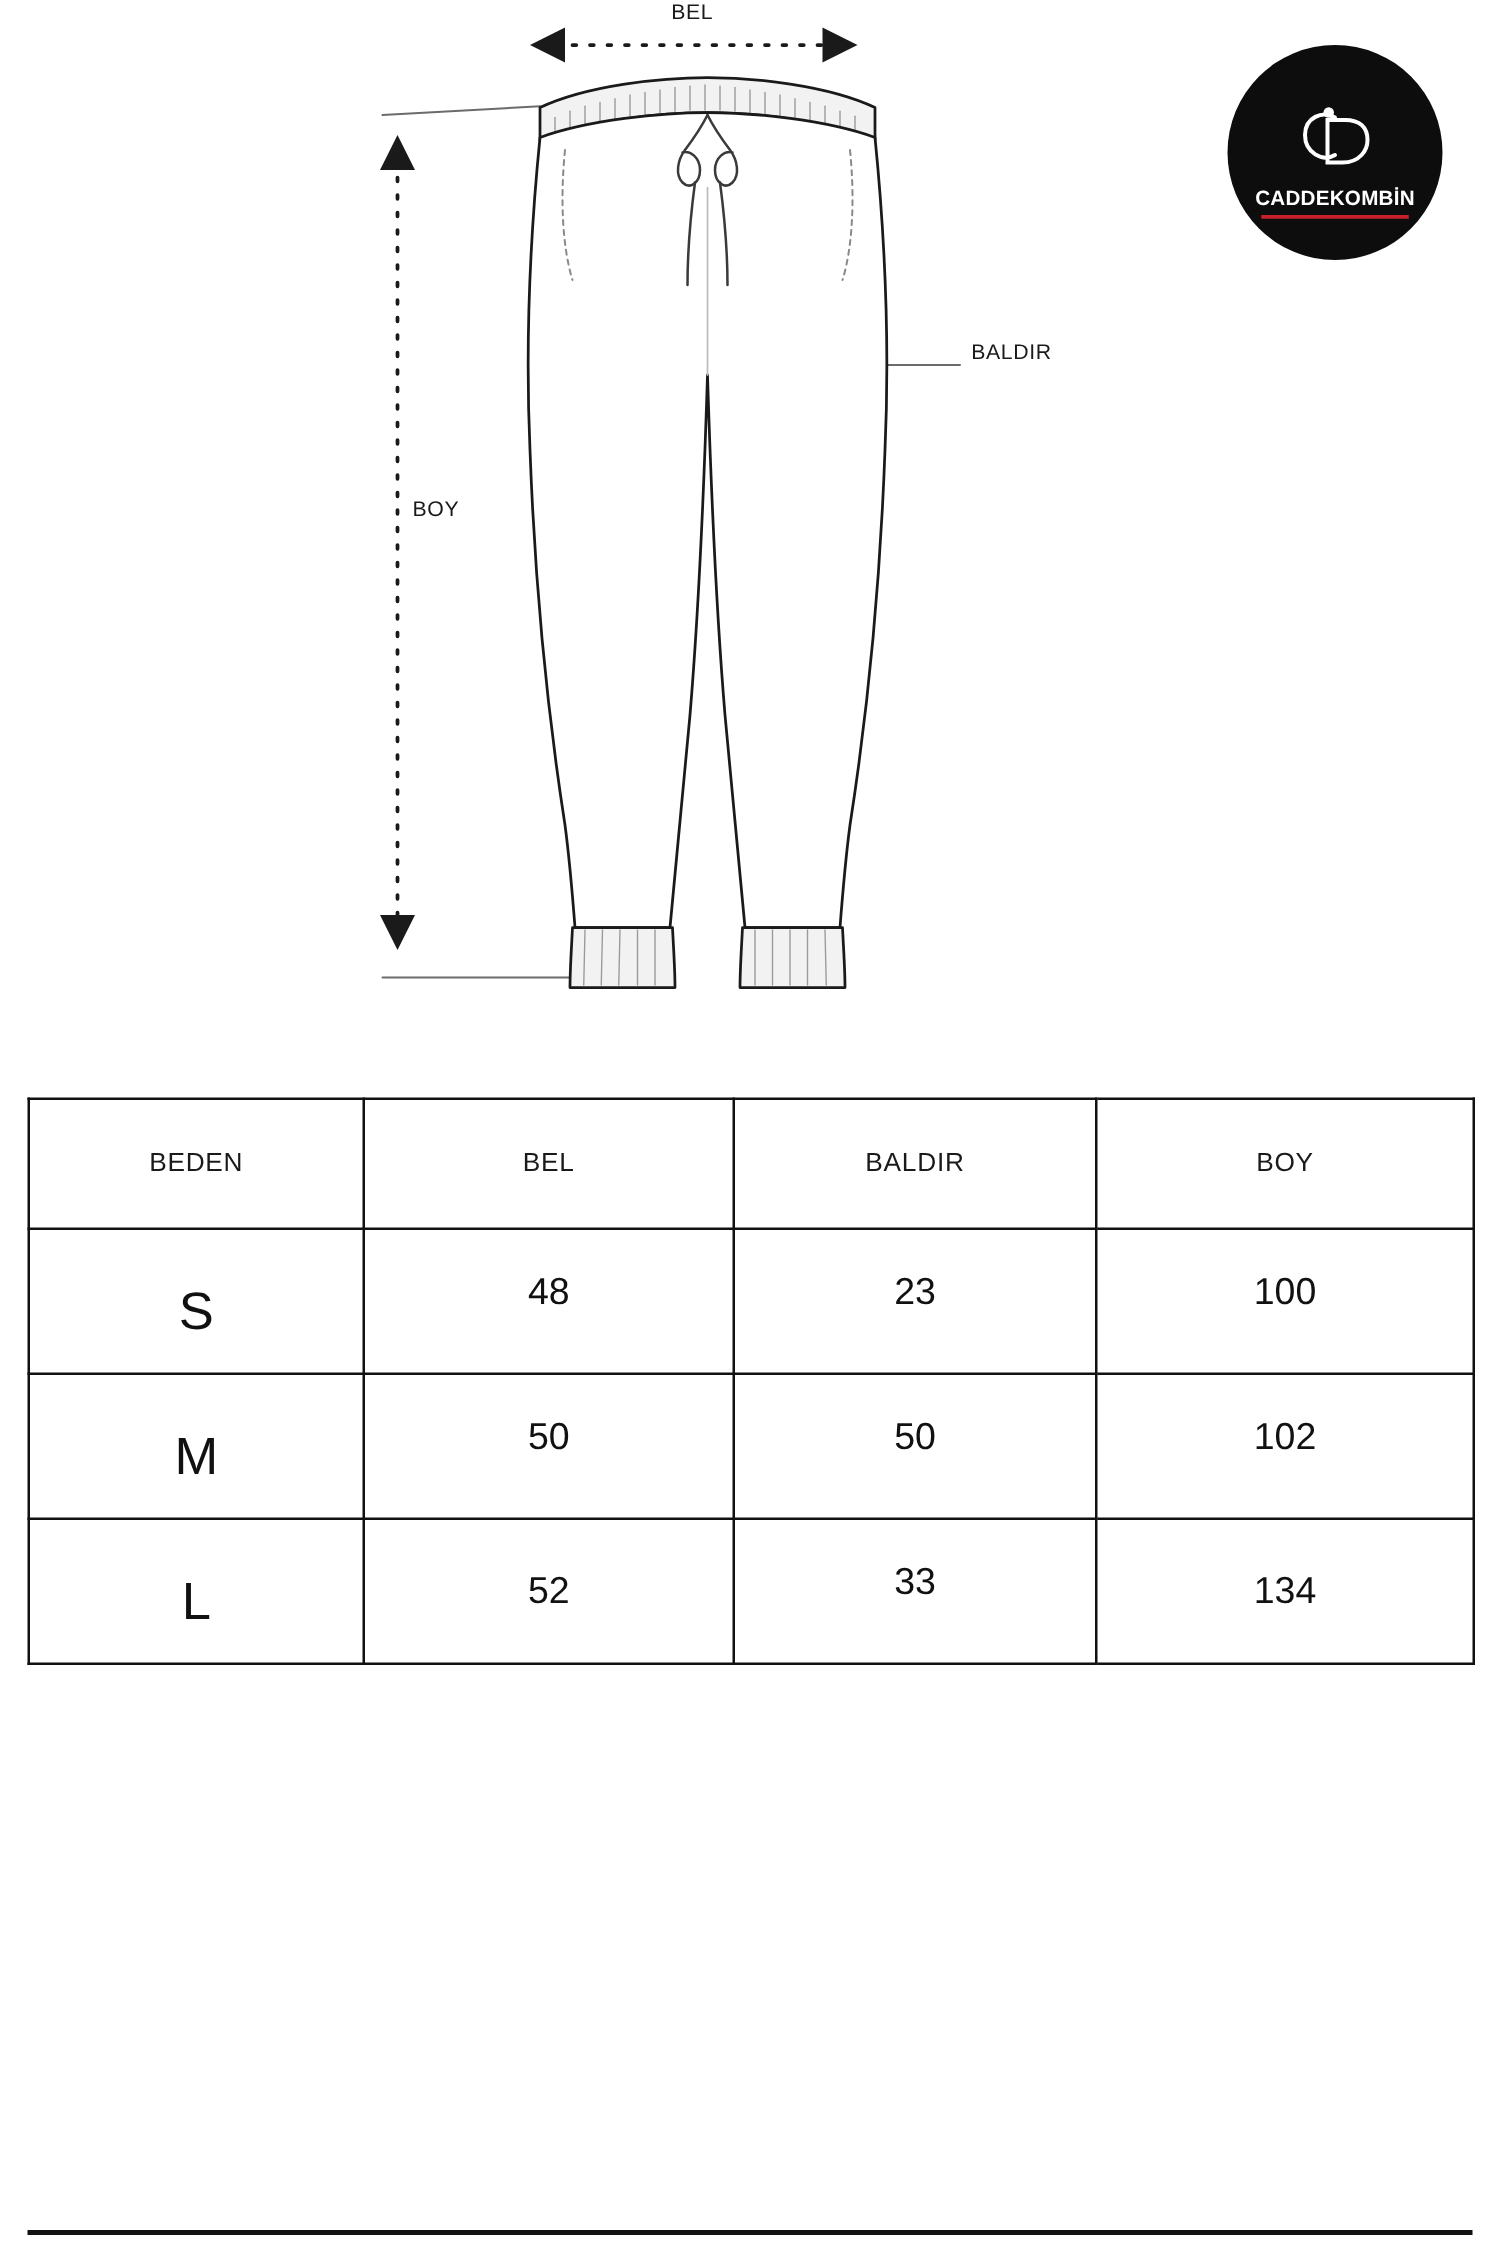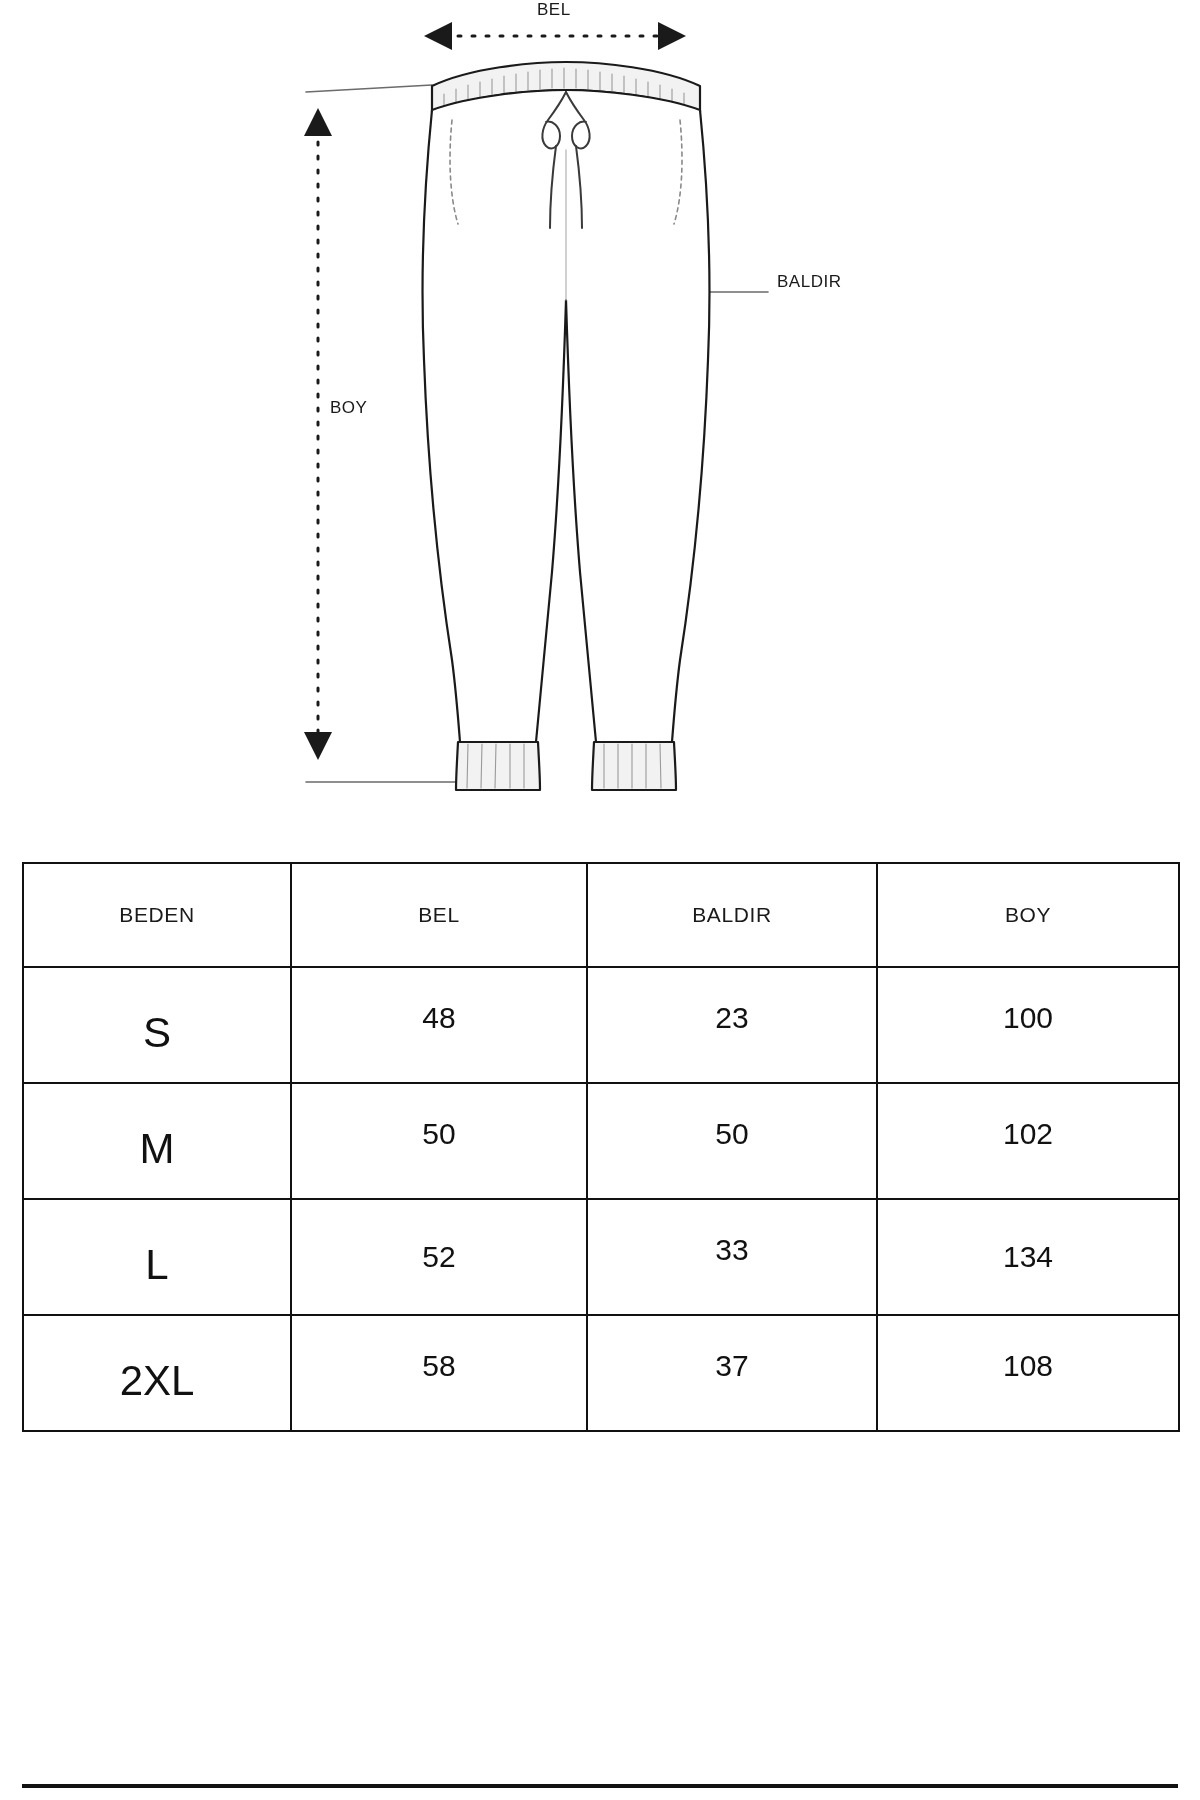--- a/index.html
+++ b/index.html
@@ -77,20 +77,21 @@
   #size-table-wrap {
     position: absolute;
     left: 22px;
     top: 862px;
     width: 1156px;
   }
   table#size-table {
     border-collapse: collapse;
     width: 1156px;
     table-layout: fixed;
+    margin-top: 16px;
   }
   table#size-table td, table#size-table th {
     border: 2px solid #111111;
     text-align: center;
     vertical-align: middle;
     font-family: "Liberation Sans", sans-serif;
     font-weight: normal;
   }
   #size-table thead th {
     height: 100px;
@@ -218,20 +219,31 @@
 
       <path d="M566,150 C566,200 566,250 566,300" stroke="#bdbdbd" stroke-width="1.4"></path>
 
     </g>
   </svg>
 
   <div class="diag-label" id="label-bel">BEL</div>
   <div class="diag-label" id="label-boy">BOY</div>
   <div class="diag-label" id="label-baldir">BALDIR</div>
 
+  <div id="brand-logo">
+    <svg id="brand-mark" width="72" height="62" viewBox="0 0 72 62">
+      <g fill="none" stroke="#ffffff" stroke-width="3.2" stroke-linecap="round">
+        <path d="M36,12 C26,6 12,12 12,26 C12,40 26,48 36,42"></path>
+        <path d="M30,14 L30,48 L42,48 C56,48 62,38 62,30 C62,20 56,14 44,14 Z"></path>
+        <circle cx="31" cy="8" r="4.2" fill="#ffffff" stroke="none"></circle>
+      </g>
+    </svg>
+    <div id="brand-name">CADDEKOMBİN</div>
+    <div id="brand-underline"></div>
+  </div>
 </div>
 
 <div id="size-table-wrap">
   <table id="size-table">
     <colgroup>
       <col style="width:268px">
         <col style="width:296px">
         <col style="width:290px">
         <col style="width:302px">
     </colgroup>
@@ -255,23 +267,17 @@
         <td><span class="n-up">50</span></td>
         <td><span class="n-up">50</span></td>
         <td><span class="n-up">102</span></td>
       </tr>
       <tr>
         <td class="size-cell"><span class="n-dn">L</span></td>
         <td><span class="n-mid">52</span></td>
         <td><span class="n-up">33</span></td>
         <td><span class="n-mid">134</span></td>
       </tr>
-      <tr>
-        <td class="size-cell"><span class="n-dn">2XL</span></td>
-        <td><span class="n-up">58</span></td>
-        <td><span class="n-up">37</span></td>
-        <td><span class="n-up">108</span></td>
-      </tr>
     </tbody>
   </table>
 </div>
 
 <div id="bottom-rule"></div>
 
 </body></html>

